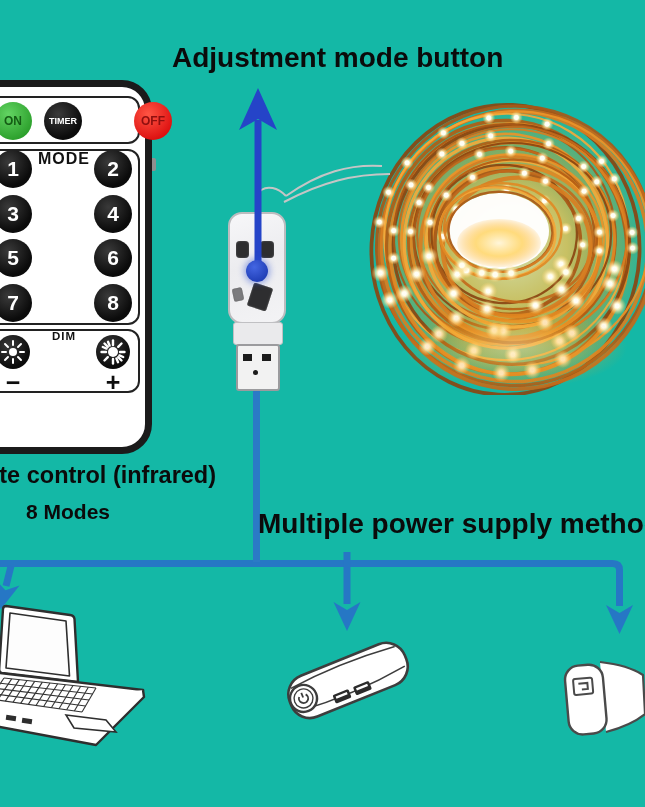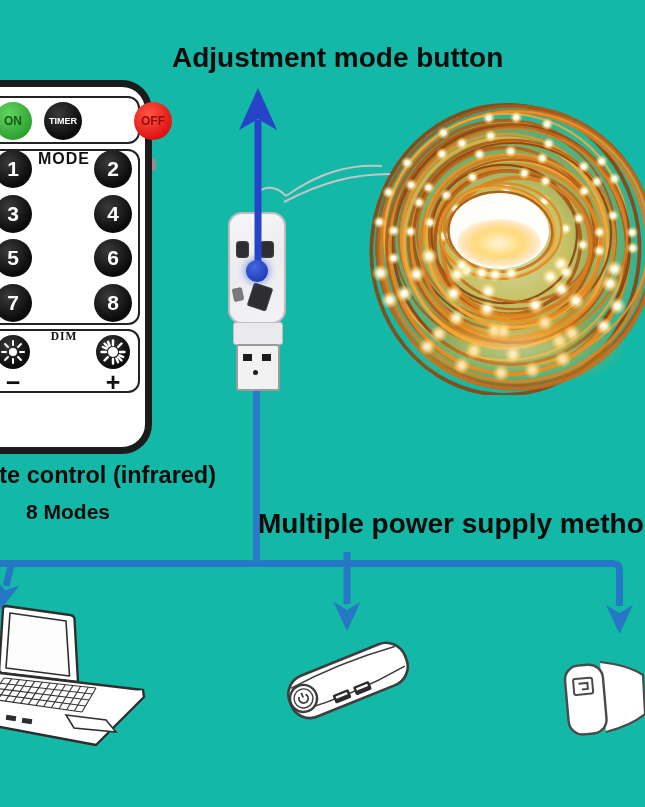--- a/index.html
+++ b/index.html
@@ -325,21 +325,21 @@
     <div class="rbtn blk" style="left:59px;top:63px;width:38px;height:38px;font-size:21px;">1</div>
     <div class="rbtn blk" style="left:159px;top:63px;width:38px;height:38px;font-size:21px;">2</div>
     <div class="rbtn blk" style="left:59px;top:108px;width:38px;height:38px;font-size:21px;">3</div>
     <div class="rbtn blk" style="left:159px;top:108px;width:38px;height:38px;font-size:21px;">4</div>
     <div class="rbtn blk" style="left:59px;top:152px;width:38px;height:38px;font-size:21px;">5</div>
     <div class="rbtn blk" style="left:159px;top:152px;width:38px;height:38px;font-size:21px;">6</div>
     <div class="rbtn blk" style="left:59px;top:197px;width:38px;height:38px;font-size:21px;">7</div>
     <div class="rbtn blk" style="left:159px;top:197px;width:38px;height:38px;font-size:21px;">8</div>
 
     <div class="rsec" style="left:7px;top:242px;width:198px;height:64px;"></div>
-    <div class="rlab" style="left:85px;top:243px;font-size:11.5px;letter-spacing:1px;font-family:Liberation Serif, serif;">DIM</div>
+    <div class="rlab" style="left:85px;top:243px;font-size:11.5px;letter-spacing:1px;">DIM</div>
 
     <div class="rbtn blk" style="left:61px;top:248px;width:34px;height:34px;">
       <svg width="30" height="30" viewBox="0 0 30 30">
         <circle cx="15" cy="15" r="4" fill="#fff"></circle>
         <g stroke="#fff" stroke-width="2" stroke-linecap="round">
           <line x1="15" y1="4" x2="15" y2="8"></line>
             <line x1="15" y1="22" x2="15" y2="26"></line>
           <line x1="4" y1="15" x2="8" y2="15"></line>
             <line x1="22" y1="15" x2="26" y2="15"></line>
           <line x1="7" y1="7" x2="10" y2="10"></line>

